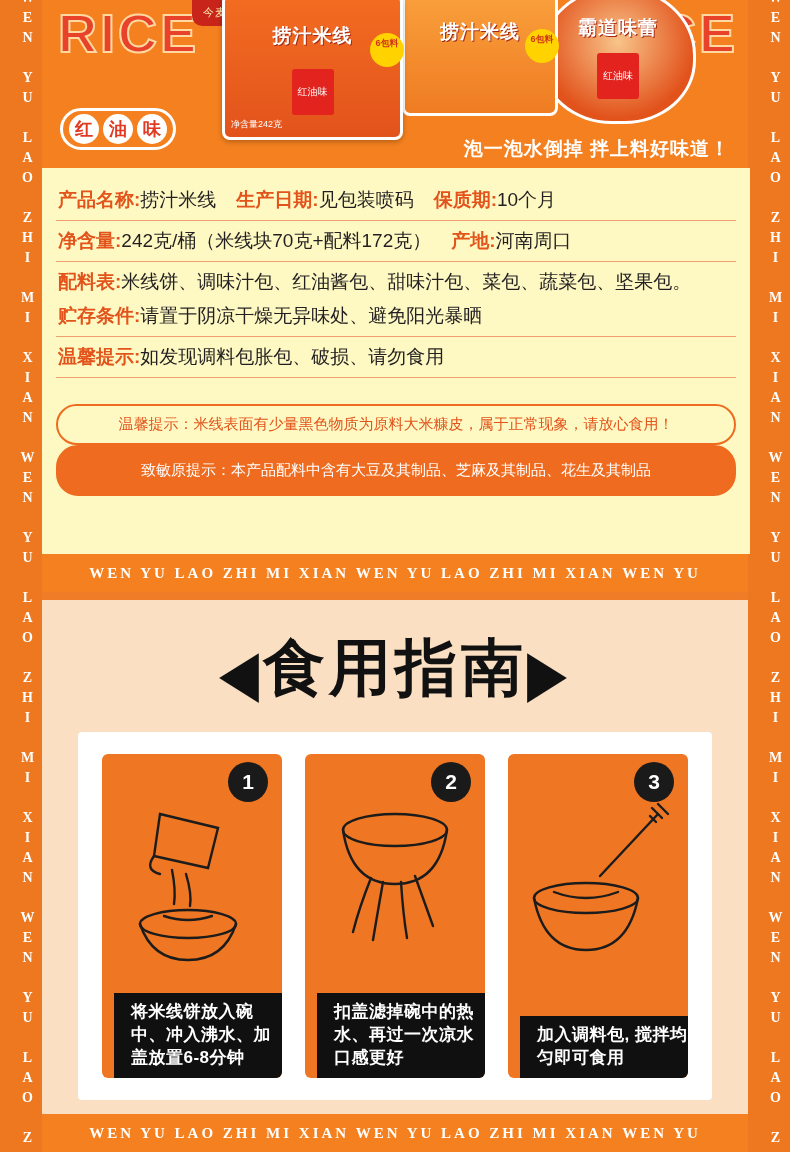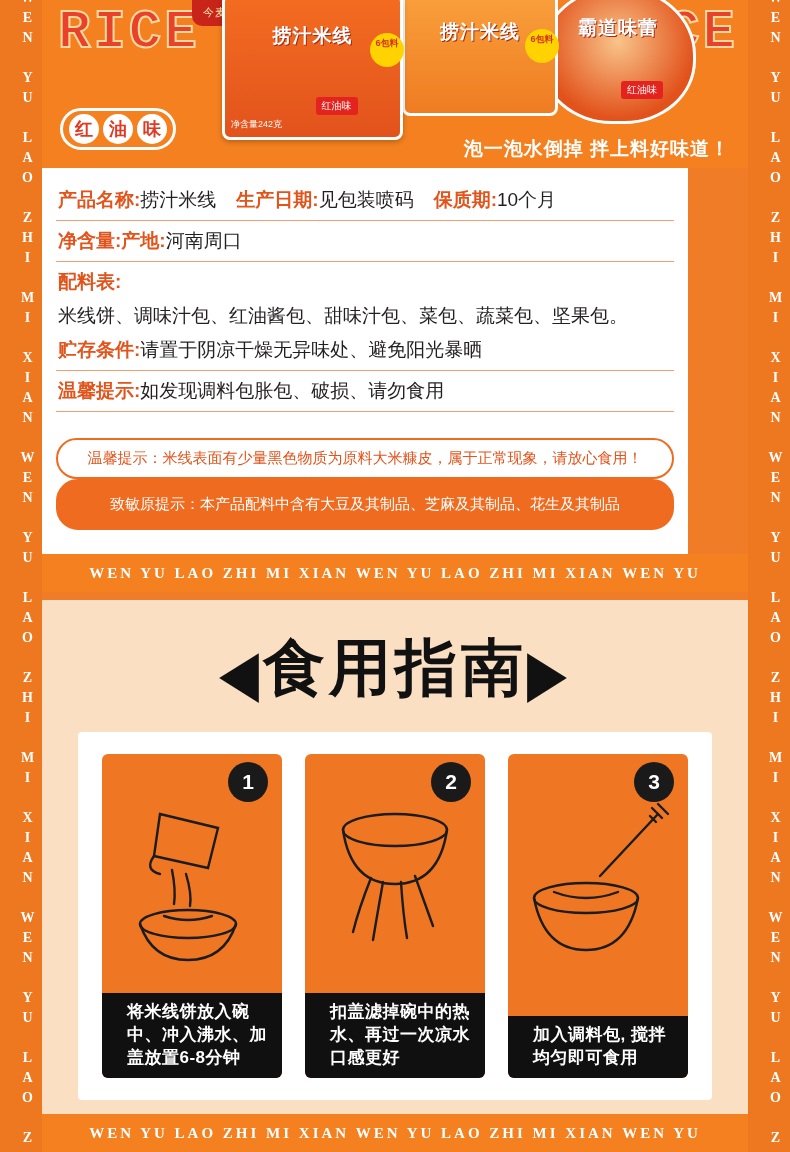--- a/index.html
+++ b/index.html
@@ -54,21 +54,21 @@
     left: 42px;
     top: 0;
     width: 706px;
     height: 168px;
     background: #f4801f;
     overflow: hidden;
   }
   .hero-word {
     position: absolute;
     top: 2px;
-    font-family: Liberation Mono, monospace;
+    font-family: Liberation Sans, sans-serif;
     font-weight: bold;
     font-size: 54px;
     color: #e8422a;
     -webkit-text-stroke: 2px #ffd9a0;
     letter-spacing: 3px;
   }
   .hero-word.left { left: 16px; }
   .hero-word.right { right: 10px; }
   .hero-sub {
     position: absolute;
@@ -151,24 +151,23 @@
     text-shadow: 1px 1px 0 #a32a12;
   }
   .bowl-tag {
     position: absolute;
     left: 50%;
     transform: translateX(-50%);
     bottom: 22px;
     background: #e3231e;
     color: #fff;
     font-size: 10px;
-    padding: 2px 6px;
+    padding: 16px 6px;
     border-radius: 3px;
     white-space: nowrap;
-    margin-left: 24px;
   }
   .bowl-weight {
     position: absolute;
     left: 6px;
     bottom: 6px;
     color: #fff;
     font-size: 9px;
     white-space: nowrap;
   }
   .bowl-badge {
@@ -200,23 +199,23 @@
     text-align: center;
     line-height: 24px;
     letter-spacing: 1px;
   }
 
   
   .spec-panel {
     position: absolute;
     left: 42px;
     top: 168px;
-    width: 646px;
+    width: 708px;
     height: 386px;
-    background: #ffffff;
+    background: #fef9c3;
     box-sizing: border-box;
     padding: 12px 14px 10px 14px;
   }
   .spec-row {
     display: flex;
     flex-wrap: wrap;
     align-items: baseline;
     font-size: 19px;
     color: #231f20;
     line-height: 34px;
@@ -335,28 +334,28 @@
     line-height: 40px;
   }
   .step-art {
     position: absolute;
     left: 0; top: 34px;
     width: 180px;
     height: 200px;
   }
   .step-cap {
     position: absolute;
-    left: 0;
+    left: 12px;
     bottom: 0;
     width: 180px;
     background: #101010;
     color: #ffffff;
     font-size: 17px;
     line-height: 23px;
-    padding: 7px 9px 9px 25px;
+    padding: 7px 9px 9px 17px;
     box-sizing: border-box;
     font-weight: bold;
     letter-spacing: 0.5px;
   }
 </style>
 </head>
 <body>
 
 <div class="page">
 
@@ -406,20 +405,21 @@
       <span class="lbl">产品名称:</span>
       <span class="val">捞汁米线</span>
       <span class="lbl">生产日期:</span>
       <span class="val">见包装喷码</span>
       <span class="lbl">保质期:</span>
       <span class="val">10个月</span>
     </div>
 
     <div class="spec-row">
       <span class="lbl">净含量:</span>
+      <span class="val">242克/桶（米线块70克+配料172克）</span>
       <span class="lbl">产地:</span>
       <span class="val">河南周口</span>
     </div>
 
     <div class="spec-row">
       <span class="lbl">配料表:</span>
       <span class="val">米线饼、调味汁包、红油酱包、甜味汁包、菜包、蔬菜包、坚果包。</span>
       <span class="lbl">贮存条件:</span>
       <span class="val">请置于阴凉干燥无异味处、避免阳光暴晒</span>
     </div>

